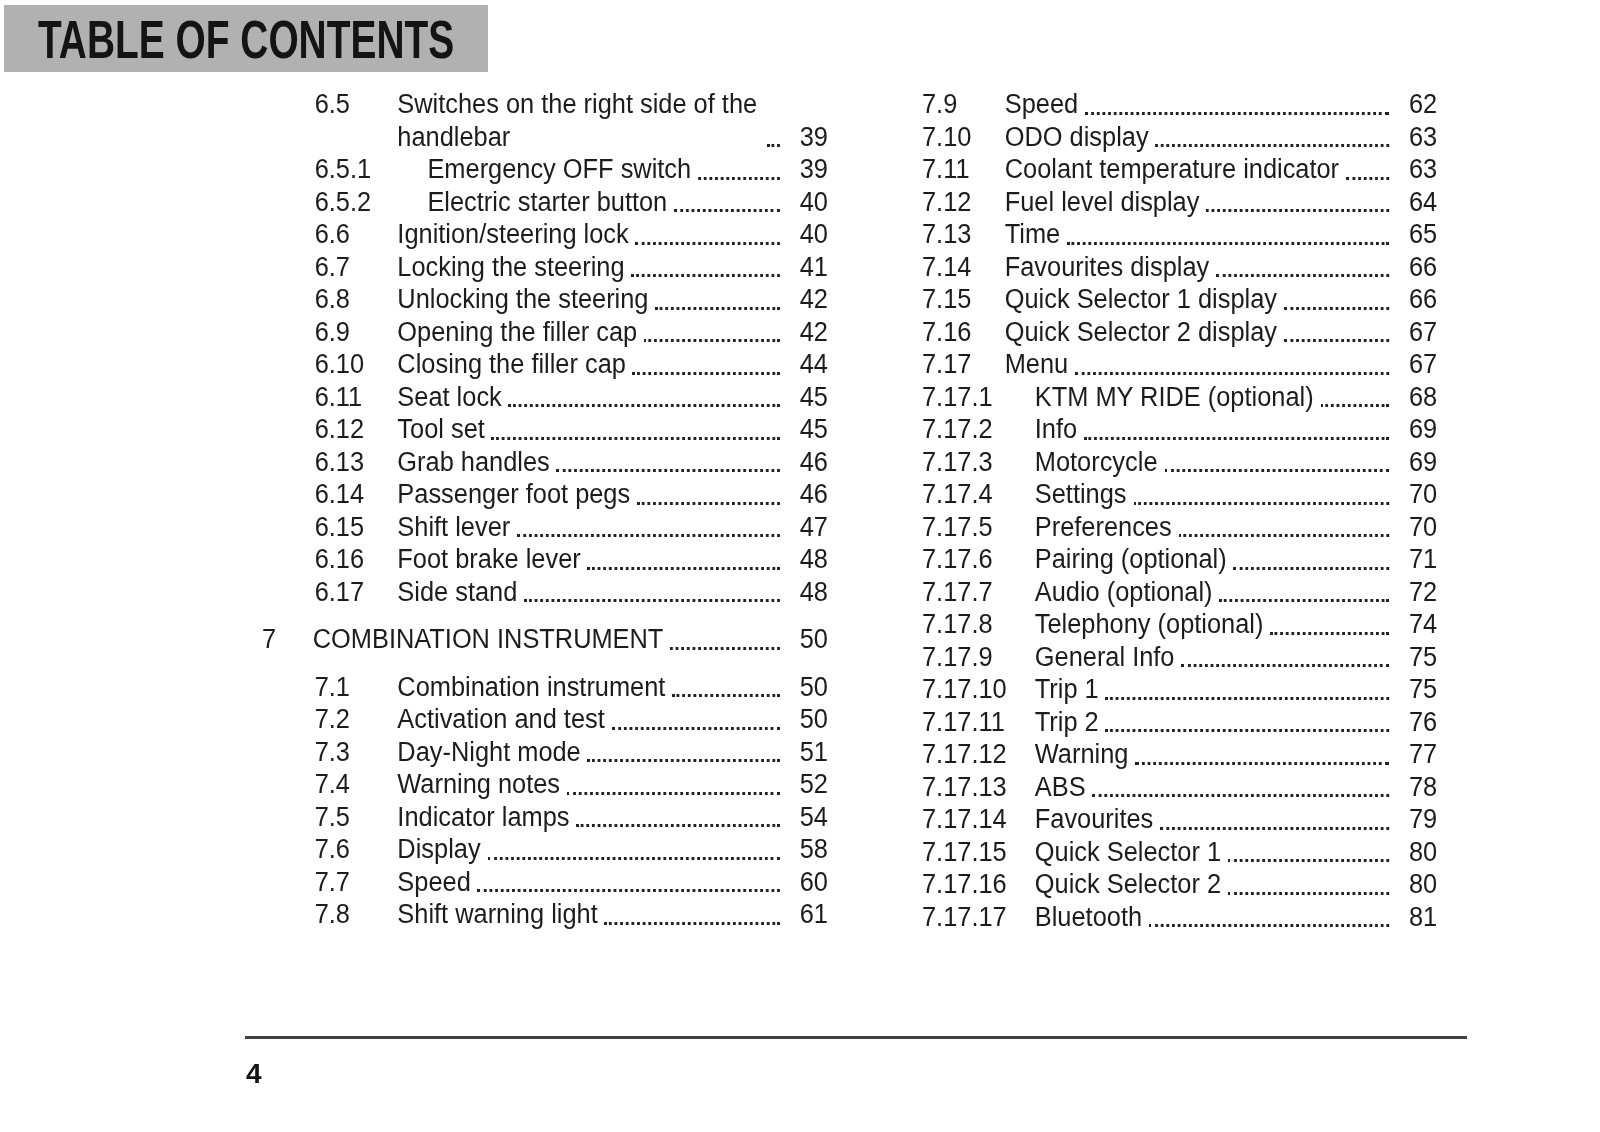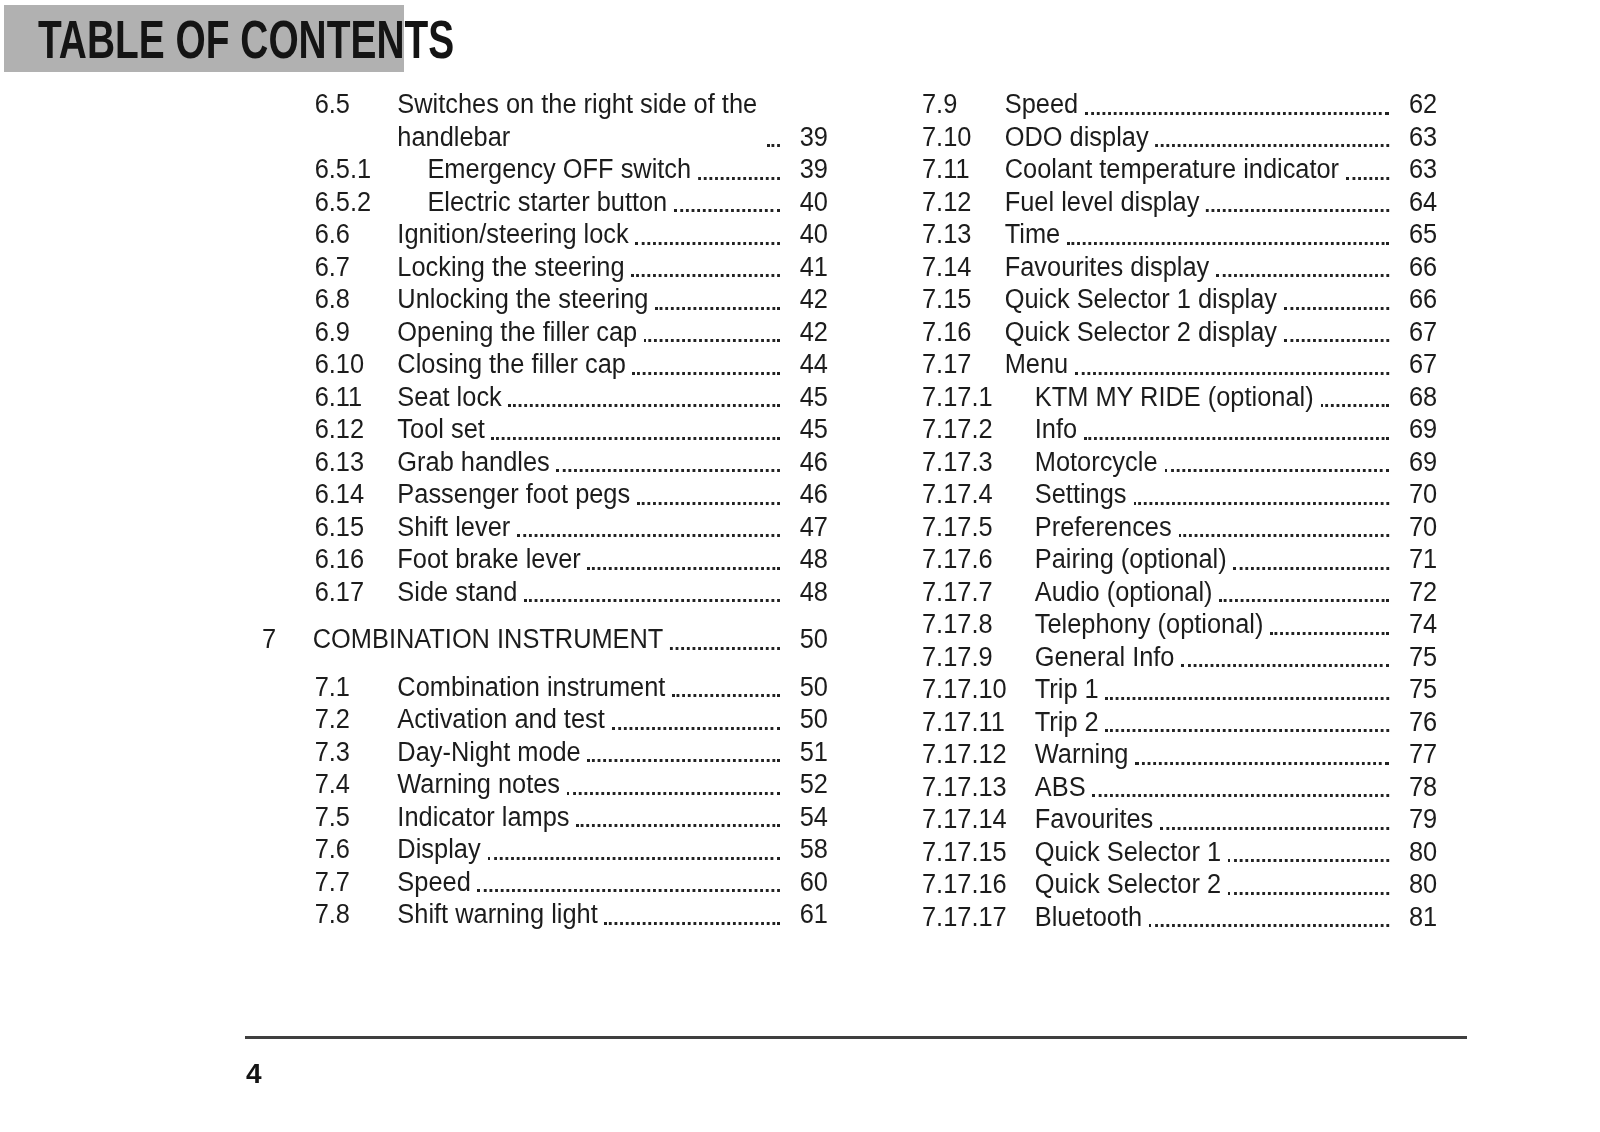--- a/index.html
+++ b/index.html
@@ -17,21 +17,21 @@
     width: 1600px;
     height: 1132px;
     background: #ffffff;
   }
 
   
   .toc-header {
     position: absolute;
     left: 4px;
     top: 5px;
-    width: 400px;
+    width: 484px;
     height: 67px;
     background: #b1b1b1;
     display: flex;
     align-items: center;
   }
   .toc-header-title {
     margin-left: 34px;
     font-size: 54px;
     font-weight: 700;
     color: #141414;

